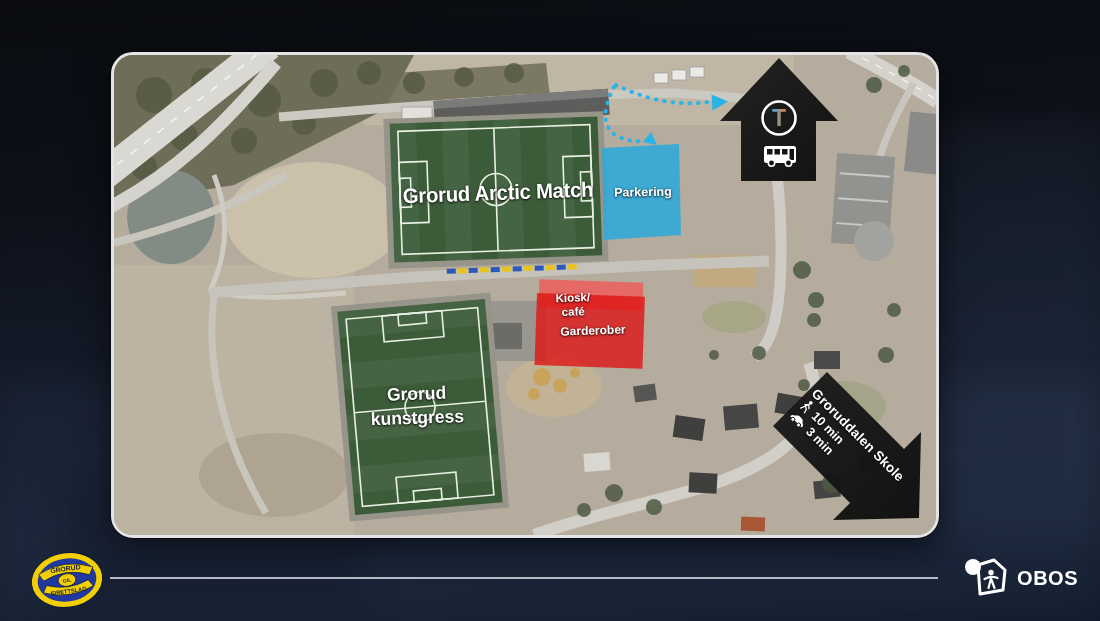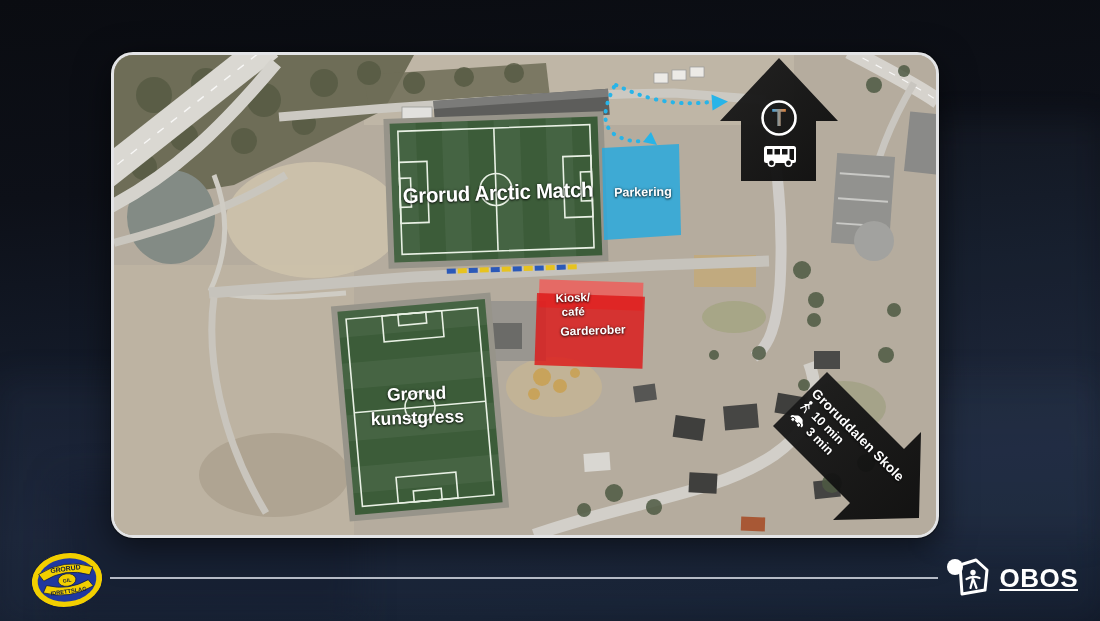--- a/index.html
+++ b/index.html
@@ -33,21 +33,21 @@
   .school-text .ttl{font-size:13.5px;white-space:nowrap;letter-spacing:0.2px;
     text-shadow:0 1px 2px rgba(0,0,0,.8);}
   .school-text .row{display:flex;align-items:center;gap:5px;font-size:12.5px;margin-top:1px;
     text-shadow:0 1px 2px rgba(0,0,0,.8);}
   .school-text .row svg{flex:0 0 auto;}
 
   .footer-line{position:absolute;left:110px;top:577px;width:828px;height:2px;
     background:rgba(216,221,231,.82);}
   .club-logo{position:absolute;left:27px;top:548px;width:80px;height:64px;}
   .obos{position:absolute;right:22px;top:557px;display:flex;align-items:center;gap:9px;}
-  .obos .obos-word{color:#fff;font-weight:bold;font-size:26px;letter-spacing:0.5px;text-decoration:underline;}
+  .obos .obos-word{color:#fff;font-weight:bold;font-size:20px;letter-spacing:0.5px;}
 </style>
 </head>
 <body>
 
 <div class="stage">
   <div class="bg-blob blob1"></div>
   <div class="bg-blob blob2"></div>
   <div class="bg-blob blob3"></div>
 
   <div class="map-frame">

